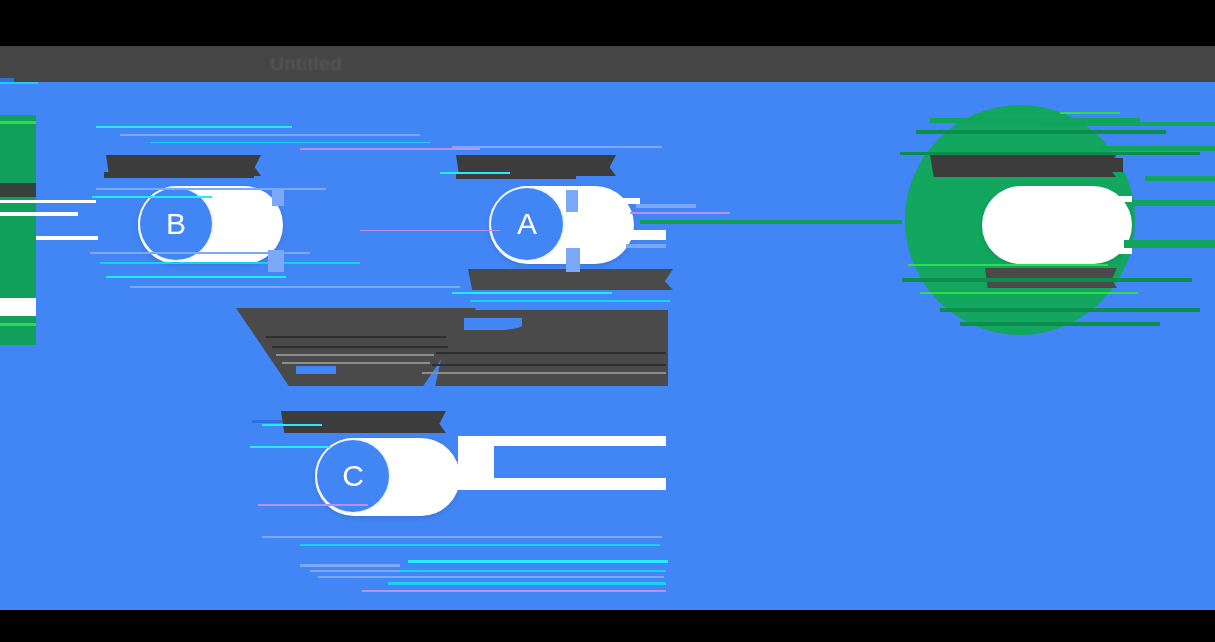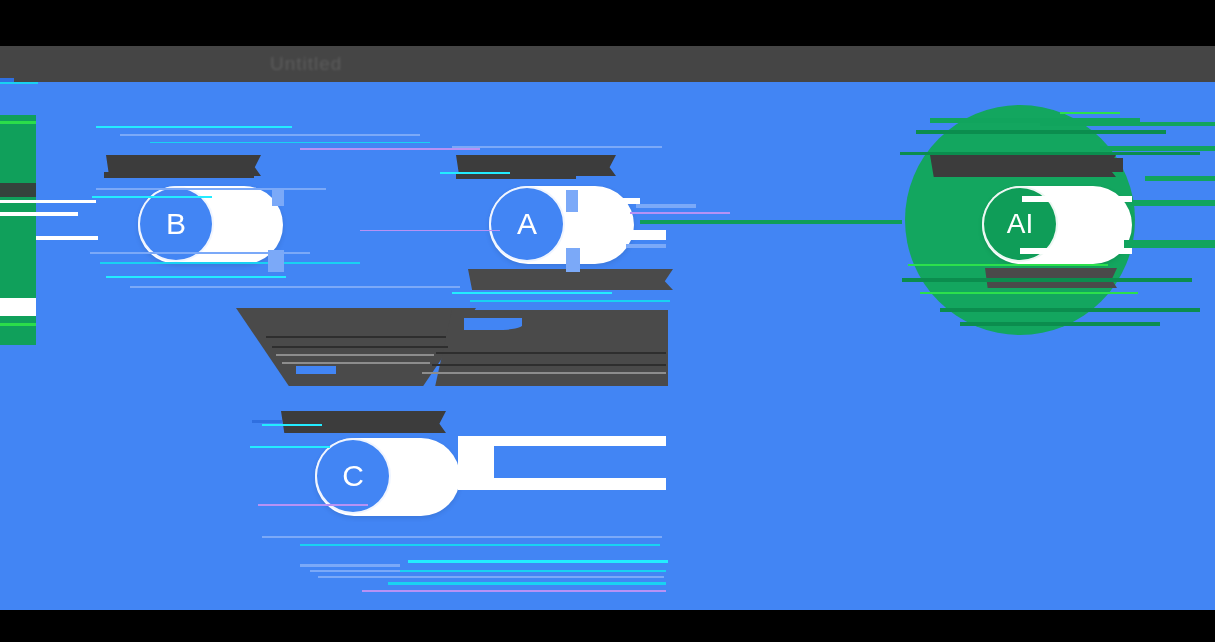--- a/index.html
+++ b/index.html
@@ -131,23 +131,20 @@
     <div class="lp-white"></div>
     <div class="lp-lime" style="top:208px"></div>
 
   </div>
 
   <div class="ai-glow"></div>
 
   <div class="connector"></div>
 
   <div class="card" style="left:982px;top:186px;width:150px;height:78px;"></div>
-  <div class="node-circle node-green" style="left:982px;top:186px;width:76px;height:76px;font-size:28px;">
-    <span>AI</span>
-  </div>
   <div class="label-smear" style="left:930px;top:155px;width:186px;height:22px;"></div>
   <div class="label-smear light" style="left:985px;top:268px;width:132px;height:20px;"></div>
 
   <div class="card" style="left:138px;top:186px;width:145px;height:78px;"></div>
   <div class="node-circle node-blue" style="left:138px;top:186px;width:76px;height:76px;font-size:30px;">
     <span>B</span>
   </div>
   <div class="label-smear" style="left:106px;top:155px;width:155px;height:21px;"></div>
 
   <div class="card" style="left:489px;top:186px;width:145px;height:78px;"></div>

